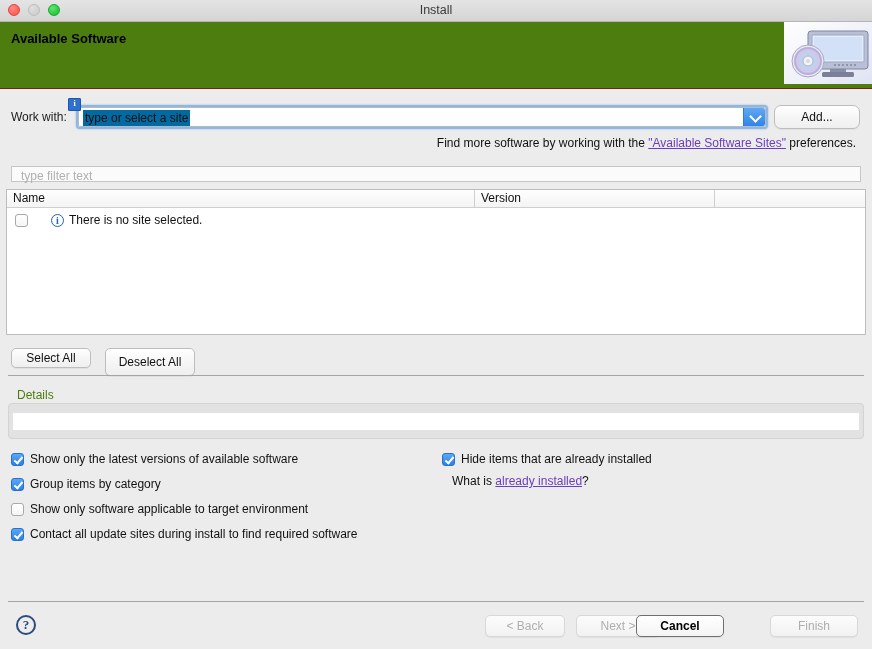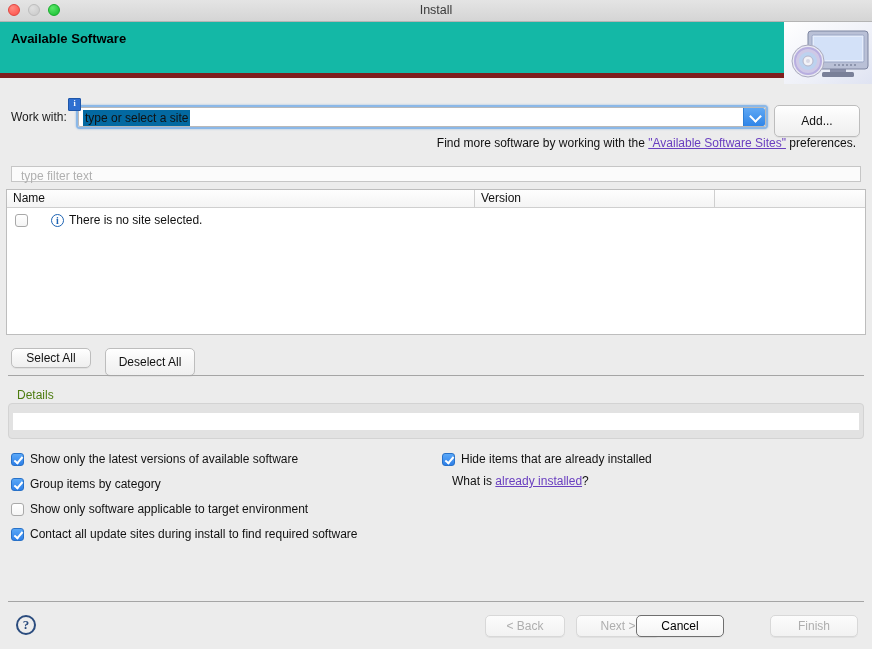--- a/index.html
+++ b/index.html
@@ -46,23 +46,23 @@
     left: 0; right: 0; top: 0;
     line-height: 21px;
     text-align: center;
     font-size: 12.5px;
     color: #3a3a3a;
   }
 
   
   .wiz-header {
     position: relative;
-    height: 56px;
-    background: #14b8a6;
-    border-bottom: 5px solid #7f1d1d;
+    height: 67px;
+    background: #4d7c0f;
+    border-bottom: 1px solid #7f1d1d;
     box-sizing: border-box;
   }
   .wiz-title {
     position: absolute;
     left: 11px;
     top: 9px;
     font-size: 13px;
     font-weight: bold;
     color: #000;
   }
@@ -177,21 +177,22 @@
     box-shadow: 0 1px 0 rgba(0,0,0,.05);
     cursor: default;
     padding: 0;
     box-sizing: border-box;
   }
   .btn-add {
     position: absolute;
     left: 774px;
     top: 0px;
     width: 86px;
-    height: 32px;
+    height: 24px;
+    border-radius: 7px;
   }
 
   
   .findmore {
     position: absolute;
     right: 16px;
     top: 136px;
     font-size: 12px;
     color: #111;
   }
@@ -424,21 +425,21 @@
     background: linear-gradient(to bottom, #fcfcfc, #f2f2f2);
     border: 1px solid #d8d8d8;
   }
   .nav-btn.default {
     border: 1px solid #6f6f6f;
     color: #000;
     background: linear-gradient(to bottom, #ffffff 0%, #f4f4f4 100%);
   }
   .btn-back   { left: 485px; width: 80px; }
   .btn-next   { left: 576px; width: 84px; }
-  .btn-cancel { left: 636px; width: 88px; }
+  .btn-cancel { left: 636px; width: 88px; font-weight: bold; }
   .btn-finish { left: 770px; width: 88px; }
 </style>
 </head>
 <body>
 
 <div class="titlebar">
   <div class="traffic">
     <div class="tl-dot tl-close"></div>
     <div class="tl-dot tl-min"></div>
     <div class="tl-dot tl-max"></div>

